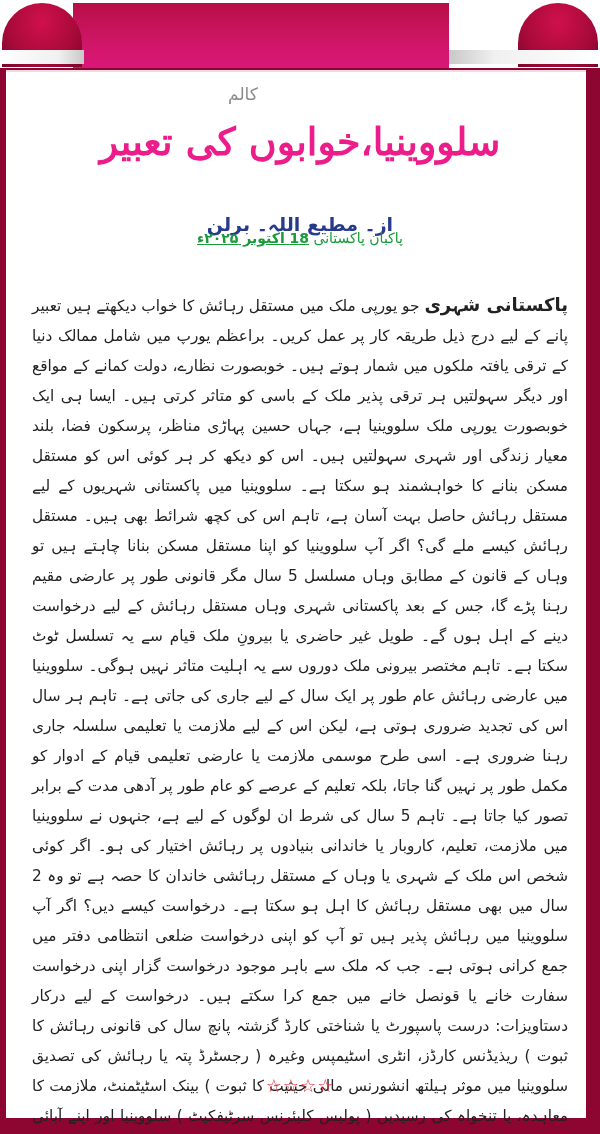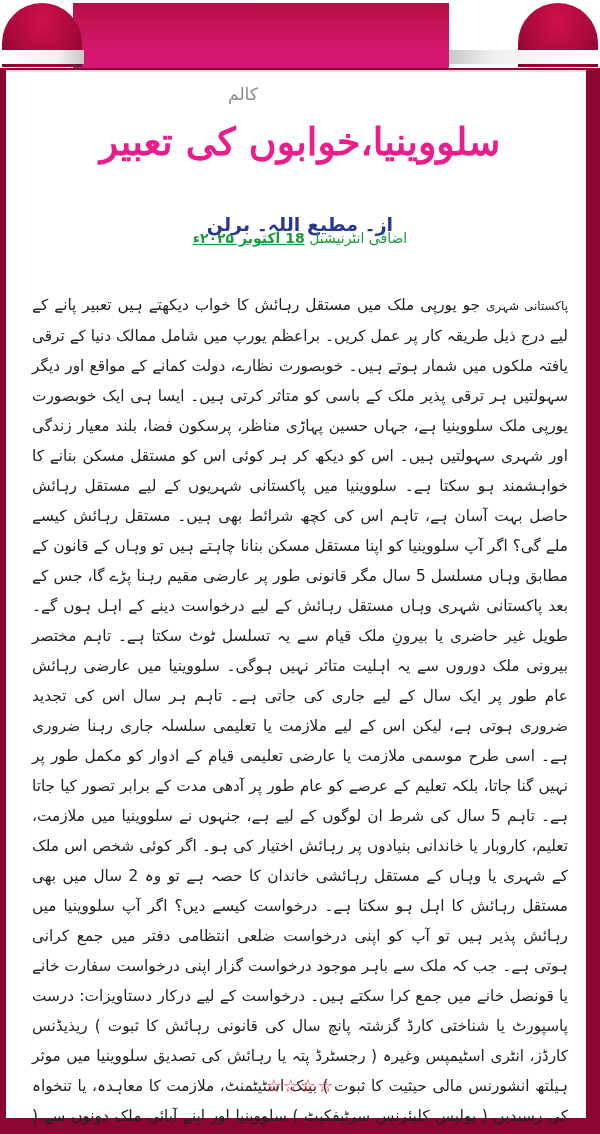--- a/index.html
+++ b/index.html
@@ -109,22 +109,22 @@
       width: 536px;
       direction: rtl;
       text-align: justify;
       text-align-last: right;
       color: #222222;
       font-size: 15.3px;
       line-height: 30px;
       font-family: "DejaVu Sans", sans-serif;
     }
     .body-text .lead {
-      font-weight: normal;
-      font-size: 12px;
+      font-weight: bold;
+      font-size: 18px;
     }
     .stars {
       position: absolute;
       left: 0; width: 600px;
       top: 1075px;
       text-align: center;
       color: #e8283a;
       font-size: 18px;
       letter-spacing: 1px;
     }
@@ -144,21 +144,21 @@
 
 <div class="paper"></div>
 
 <div class="kicker">کالم</div>
 
 <h1 class="title" style="margin:0;">سلووینیا،خوابوں کی تعبیر</h1>
 
 <div class="author">از۔ مطیع اللہ۔ برلن</div>
 
 <div class="dateline">
-  <span>اضافی انٹرنیشنل</span>
+  <span>پاکبان پاکستانی</span>
   <span class="date-strong">18 اکتوبر ۲۰۲۵ء</span>
 </div>
 
 <div class="body-text">
   <span class="lead">پاکستانی شہری</span><span> جو یورپی ملک میں مستقل رہائش کا خواب دیکھتے ہیں تعبیر پانے کے لیے درج ذیل طریقہ کار پر عمل کریں۔ براعظم یورپ میں شامل ممالک دنیا کے ترقی یافتہ ملکوں میں شمار ہوتے ہیں۔ خوبصورت نظارے، دولت کمانے کے مواقع اور دیگر سہولتیں ہر ترقی پذیر ملک کے باسی کو متاثر کرتی ہیں۔ ایسا ہی ایک خوبصورت یورپی ملک سلووینیا ہے، جہاں حسین پہاڑی مناظر، پرسکون فضا، بلند معیار زندگی اور شہری سہولتیں ہیں۔ اس کو دیکھ کر ہر کوئی اس کو مستقل مسکن بنانے کا خواہشمند ہو سکتا ہے۔ سلووینیا میں پاکستانی شہریوں کے لیے مستقل رہائش حاصل بہت آسان ہے، تاہم اس کی کچھ شرائط بھی ہیں۔ مستقل رہائش کیسے ملے گی؟ اگر آپ سلووینیا کو اپنا مستقل مسکن بنانا چاہتے ہیں تو وہاں کے قانون کے مطابق وہاں مسلسل 5 سال مگر قانونی طور پر عارضی مقیم رہنا پڑے گا، جس کے بعد پاکستانی شہری وہاں مستقل رہائش کے لیے درخواست دینے کے اہل ہوں گے۔ طویل غیر حاضری یا بیرونِ ملک قیام سے یہ تسلسل ٹوٹ سکتا ہے۔ تاہم مختصر بیرونی ملک دوروں سے یہ اہلیت متاثر نہیں ہوگی۔ سلووینیا میں عارضی رہائش عام طور پر ایک سال کے لیے جاری کی جاتی ہے۔ تاہم ہر سال اس کی تجدید ضروری ہوتی ہے، لیکن اس کے لیے ملازمت یا تعلیمی سلسلہ جاری رہنا ضروری ہے۔ اسی طرح موسمی ملازمت یا عارضی تعلیمی قیام کے ادوار کو مکمل طور پر نہیں گنا جاتا، بلکہ تعلیم کے عرصے کو عام طور پر آدھی مدت کے برابر تصور کیا جاتا ہے۔ تاہم 5 سال کی شرط ان لوگوں کے لیے ہے، جنہوں نے سلووینیا میں ملازمت، تعلیم، کاروبار یا خاندانی بنیادوں پر رہائش اختیار کی ہو۔ اگر کوئی شخص اس ملک کے شہری یا وہاں کے مستقل رہائشی خاندان کا حصہ ہے تو وہ 2 سال میں بھی مستقل رہائش کا اہل ہو سکتا ہے۔ درخواست کیسے دیں؟ اگر آپ سلووینیا میں رہائش پذیر ہیں تو آپ کو اپنی درخواست ضلعی انتظامی دفتر میں جمع کرانی ہوتی ہے۔ جب کہ ملک سے باہر موجود درخواست گزار اپنی درخواست سفارت خانے یا قونصل خانے میں جمع کرا سکتے ہیں۔ درخواست کے لیے درکار دستاویزات: درست پاسپورٹ یا شناختی کارڈ گزشتہ پانچ سال کی قانونی رہائش کا ثبوت ) ریذیڈنس کارڈز، انٹری اسٹیمپس وغیرہ ( رجسٹرڈ پتہ یا رہائش کی تصدیق سلووینیا میں موثر ہیلتھ انشورنس مالی حیثیت کا ثبوت ) بینک اسٹیٹمنٹ، ملازمت کا معاہدہ، یا تنخواہ کی رسیدیں ( پولیس کلیئرنس سرٹیفکیٹ ) سلووینیا اور اپنے آبائی ملک دونوں سے ( ٹیکس اور سوشل انشورنس کی ادائیگی کا ثبوت ) اگر قابلِ اطلاق ہو ( تمام دستاویزات کے ساتھ فارم جمع کروانے کے بعد یورپی کرنسی یورو میں فیس ادا کرنا ہوتی ہے، جو معمولی ہوتی ہے۔ درخواست کی جانچ پڑتال میں چند ہفتے سے لے کر چند ماہ تک کا وقت لگ سکتا ہے اور کبھی کبھار اضافی دستاویزات کی بھی ضرورت پڑ سکتی ہے۔ منظوری کے بعد درخواست گزار کو "ای یو لانگ ٹرم ریزیڈنٹ" کے عنوان سے مستقل رہائش کارڈ جاری کیا جاتا ہے، جو انہیں غیر معینہ مدت تک رہنے اور کام کرنے کا حق دیتا ہے۔ مستقل رہائش کے ساتھ کیا شہریت بھی مل جاتی ہے؟ مستقل رہائش کا حق ملنے کے بعد کسی بھی شخص کو ملازمت یا تعلیم جیسے جواز کی ضرورت نہیں رہتی، بلکہ یہ شہریت یورپی یونین کے اندر مخصوص نقل و حرکت کا حق بھی دیتی ہے۔ پانچ سال کی قانونی قیام کے بعد حاصل ہونے والی مستقل رہائش نہ صرف استحکام اور تحفظ فراہم کرتی ہے بلکہ یورپی یونین میں طویل المدتی امکانات کے دروازے بھی کھول دیتی ہے۔ مستقل رہائش کا حق ملنا آپ کو سلووینیا کی شہریت نہیں دلاتا، تاہم اس کا زینہ ضرور ثابت ہوتا ہے۔ شہریت حاصل کرنے کے لیے عام طور پر دس سال کی قانونی رہائش ضروری ہے، جن میں آخری پانچ سال مسلسل ملک میں گزارنے لازمی ہیں۔ سلووینیا کی شہریت حاصل کرنے کے لیے مزید شرائط: شہریت کے لیے سلووینیا کی زبان میں مہارت، صاف کردار اور سماجی انضمام کی بھی شرائط رکھی گئی ہیں۔</span>
 </div>
 
 <div class="stars">☆☆☆☆</div>
 
 </body></html>

